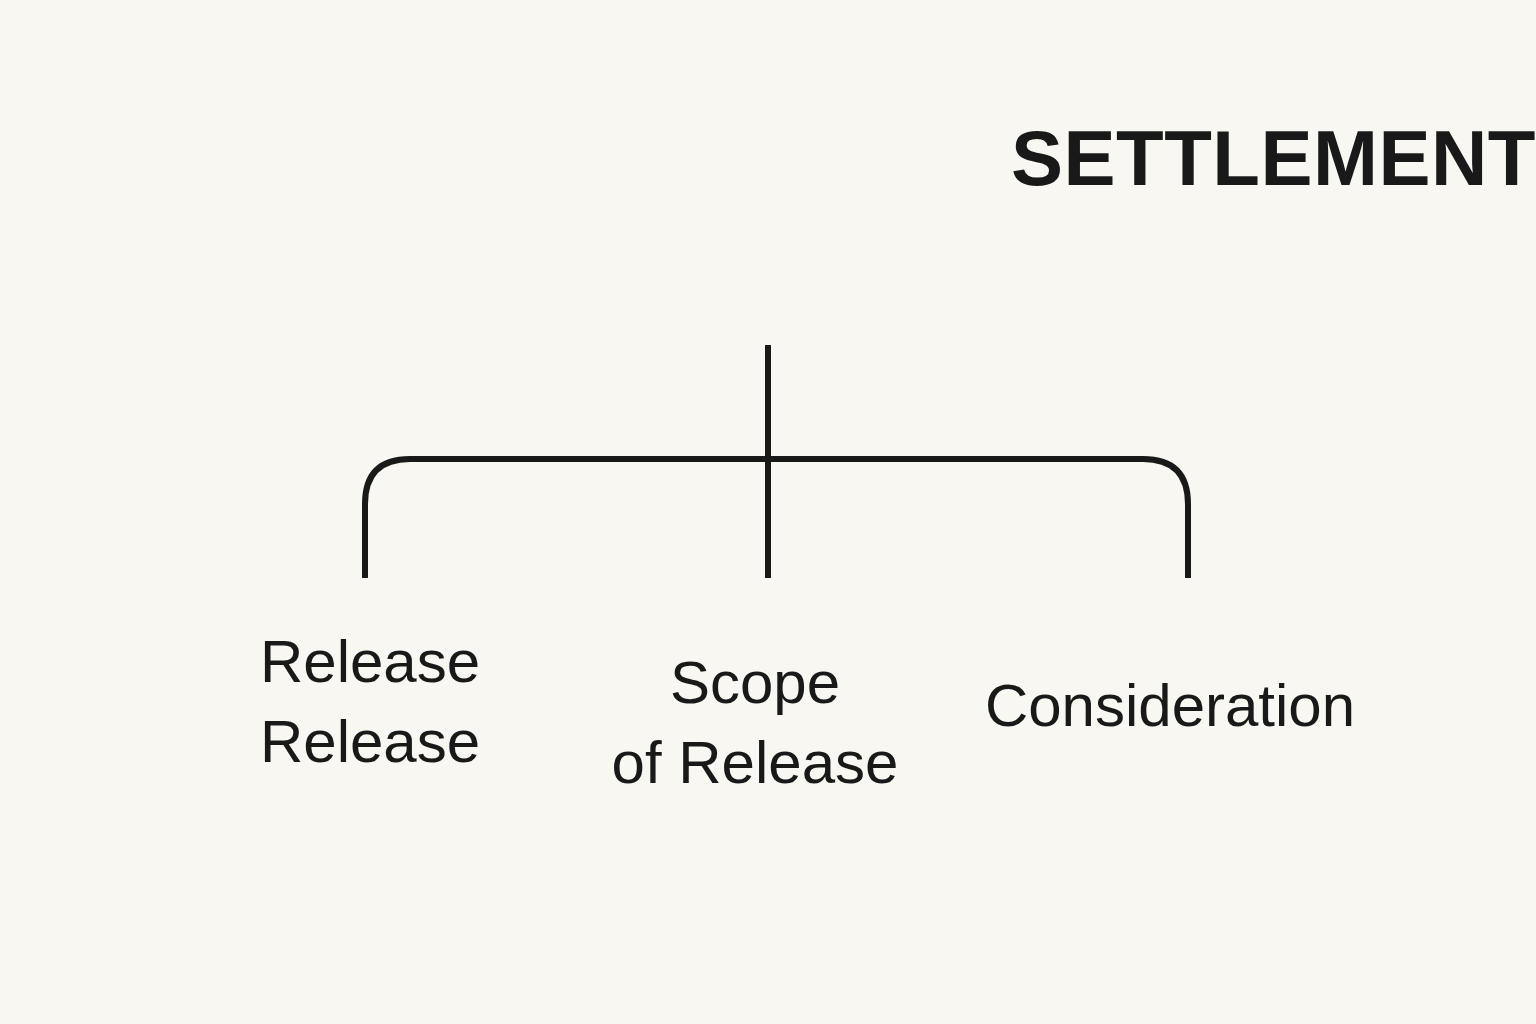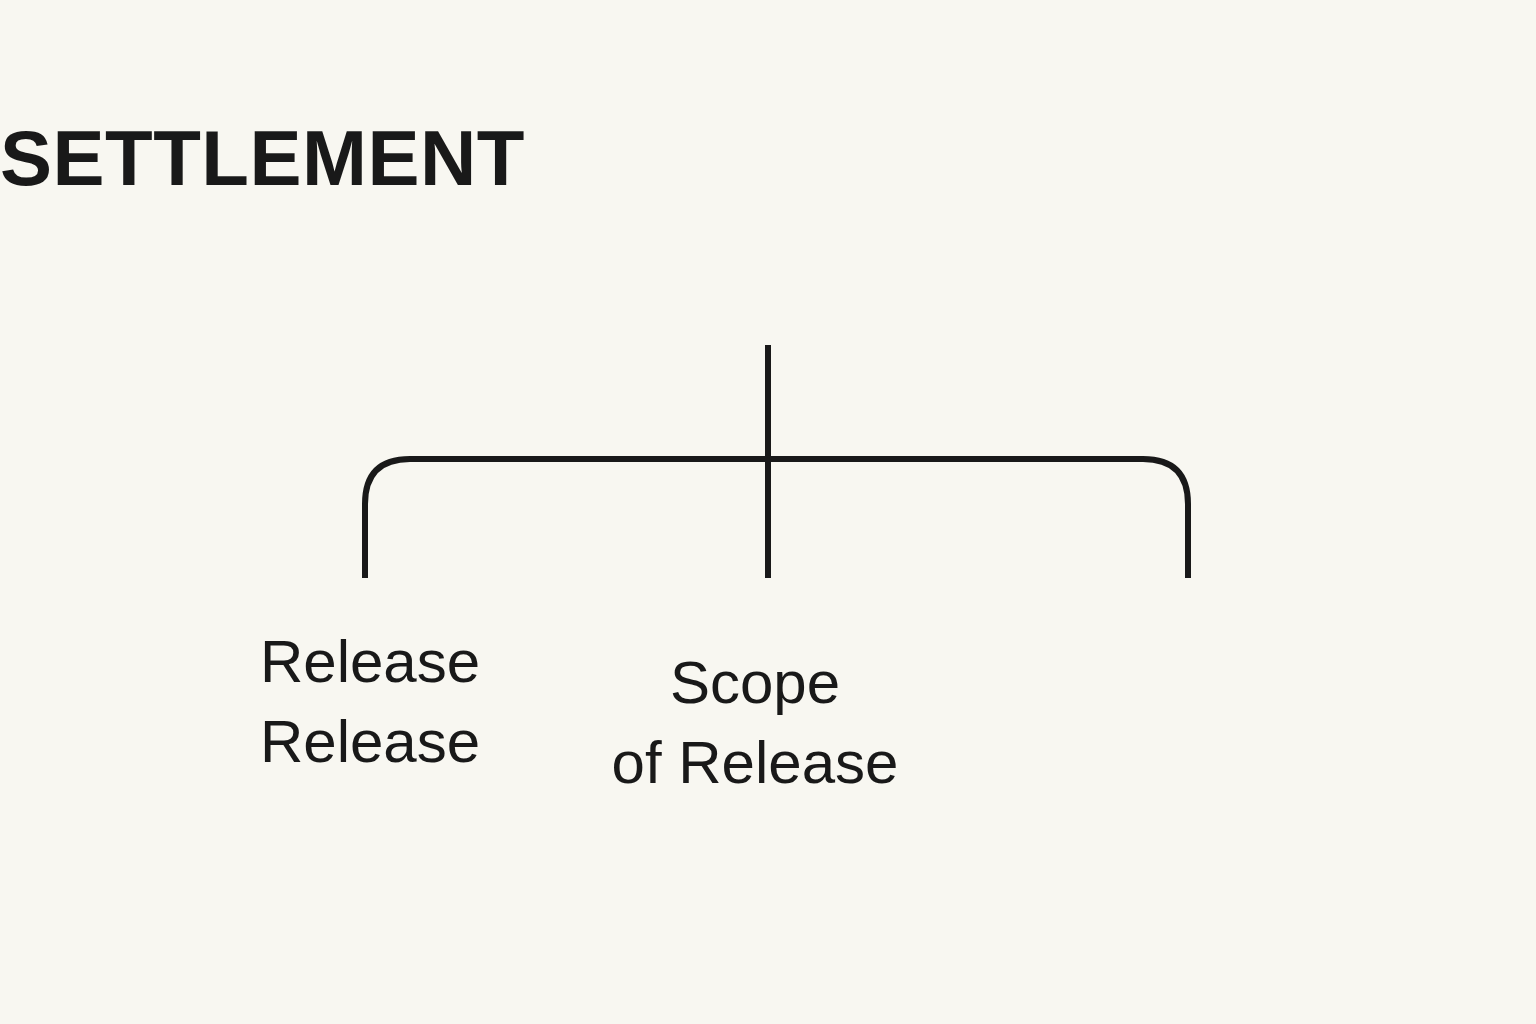--- a/index.html
+++ b/index.html
@@ -14,21 +14,21 @@
     background: var(--bg, #f8f7f1);
     overflow: hidden;
     font-family: "Liberation Sans", sans-serif;
     color: var(--ink, #191919);
   }
   .title {
     position: absolute;
     left: 0;
     top: 110px;
     width: 1536px;
-    text-align: left;
+    text-align: right;
     font-weight: 700;
     font-size: 78px;
     line-height: 96px;
     letter-spacing: 0.5px;
     color: var(--ink, #191919);
   }
   .title .line { display: block; }
   .connector-svg {
     position: absolute;
     left: 0;
@@ -74,14 +74,17 @@
   <div class="node-label node-parties">
     <span class="line">Release</span>
     <span class="line">Release</span>
   </div>
 
   <div class="node-label node-scope">
     <span class="line">Scope</span>
     <span class="line">of Release</span>
   </div>
 
+  <div class="node-label node-consideration">
+    <span class="line">Consideration</span>
+  </div>
 
 </div>
 
 </body></html>

